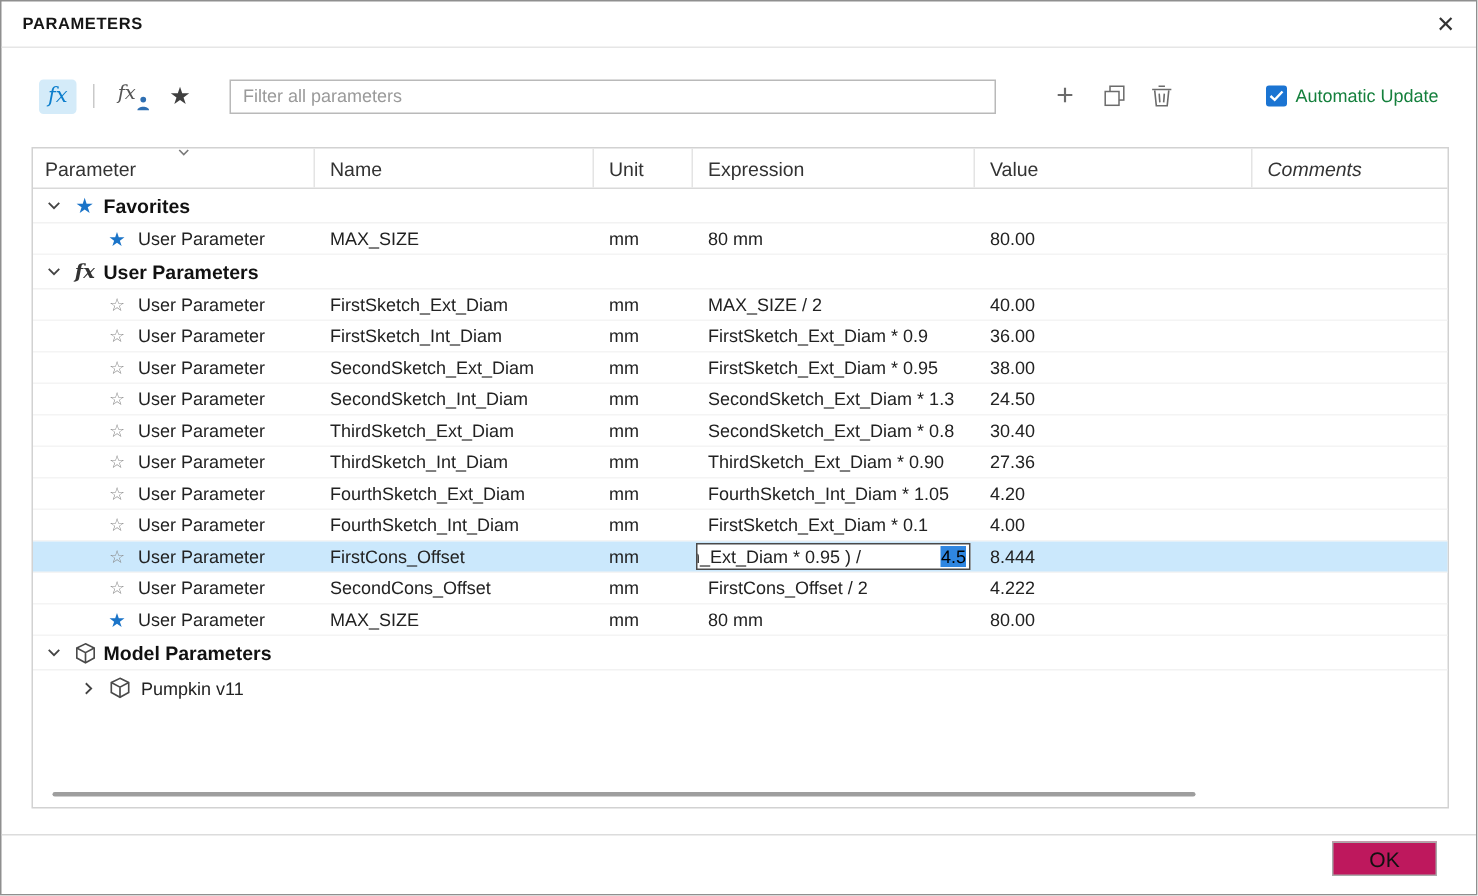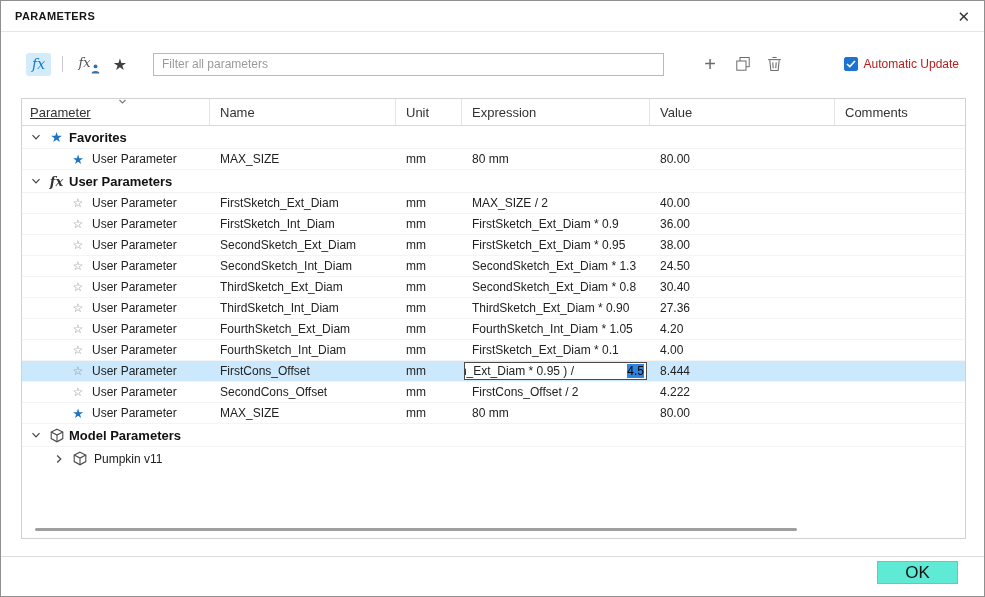--- a/index.html
+++ b/index.html
@@ -28,36 +28,36 @@
   .fx-small { font-style: italic; font-family: "DejaVu Serif", serif; font-size: 13px; color: #555;
               position: relative; left: -3px; top: -2px; }
   .fx-user svg { position: absolute; right: 1px; bottom: 2px; }
   .star-tool { font-size: 16px; color: #3f3f3f; margin-left: 8px; width: 22px; height: 24px; }
   .filter-input { width: 511px; height: 23px; border: 1px solid #b9b9b9; padding: 0 8px;
                   font-size: 12px; color: #333; margin-left: 22px; font-family: "Liberation Sans", sans-serif; }
   .filter-input::placeholder { color: #9a9a9a; }
   .right-icons { display: flex; gap: 16px; margin-left: 37px; align-items: center; }
   .plus-btn { font-size: 20px; color: #6b6b6b; line-height: 1; width: 18px; height: 22px; }
   .auto-update { margin-left: auto; display: flex; gap: 6px; align-items: center;
-                 font-size: 12px; color: #b91c1c; cursor: pointer; }
+                 font-size: 12px; color: #15803d; cursor: pointer; }
   .checkbox { width: 14px; height: 14px; background: #ffffff; border: 1px solid #8a8a8a;
               border-radius: 2px; display: inline-flex; align-items: center; justify-content: center; }
   .auto-update.checked .checkbox { background: #1b74d2; border-color: #1b74d2; }
   .checkbox svg { visibility: hidden; }
   .auto-update.checked .checkbox svg { visibility: visible; }
 
   
   .table { position: absolute; top: 97px; left: 20px; width: 945px; bottom: 57px;
            border: 1px solid #d2d2d2; background: #fff; }
   .grid-cols { display: grid; grid-template-columns: 188px 186px 66px 188px 185px 1fr; }
   .thead { height: 27px; border-bottom: 1px solid #d9d9d9; }
   .th { position: relative; display: flex; align-items: center; padding-left: 10px;
         font-size: 13px; color: #333; border-right: 1px solid #e4e4e4; white-space: nowrap; overflow: hidden; }
-  .th:last-child { border-right: none; }
-  .th-param { padding-left: 8px; text-decoration: underline; }
+  .th:last-child { border-right: none; font-style: italic; }
+  .th-param { padding-left: 8px; }
   .sort-caret { position: absolute; top: 0; left: 96px; line-height: 0; }
 
   .row { font-size: 12px; color: #222; }
   .group-row { height: 23px; display: flex; align-items: center; padding-left: 7px;
                font-weight: 700; font-size: 13px; color: #111; border-bottom: 1px solid #f2f2f2; cursor: pointer; }
   .chev { width: 13px; display: inline-flex; justify-content: center; align-items: center; }
   .gicon { width: 17px; margin: 0 4px 0 6px; display: inline-flex; justify-content: center; align-items: center; }
   .star-blue { color: #1b74c8; font-size: 14px; font-weight: 400; }
   .fxg { font-style: italic; font-family: "DejaVu Serif", serif; font-weight: 600; font-size: 13px; color: #333; }
 
@@ -78,22 +78,22 @@
                font-size: 12px; color: #222; cursor: pointer; }
   .mlabel { margin-left: 2px; }
 
   
   .hscroll { position: absolute; left: 13px; right: 13px; bottom: 5px; height: 7px; }
   .hthumb { position: absolute; left: 0; top: 2px; width: 762px; height: 3px;
             background: #9e9e9e; border-radius: 2px; cursor: pointer; }
 
   
   .footer-sep { position: absolute; left: 0; right: 0; bottom: 39px; height: 1px; background: #dcdcdc; }
-  .ok-btn { position: absolute; right: 26px; bottom: 12px; width: 81px; height: 23px;
-            background: #5eead4; border: 1px solid #a9a9a9; font-size: 17px; color: #111;
+  .ok-btn { position: absolute; right: 26px; bottom: 12px; width: 70px; height: 23px;
+            background: #be185d; border: 1px solid #a9a9a9; font-size: 14px; color: #111;
             font-family: "Liberation Sans", sans-serif; cursor: pointer; }
 </style>
 </head>
 <body>
 
 <div class="dialog">
 
   <div class="titlebar">
     <span class="title">PARAMETERS</span>
     <span class="close">✕</span>

